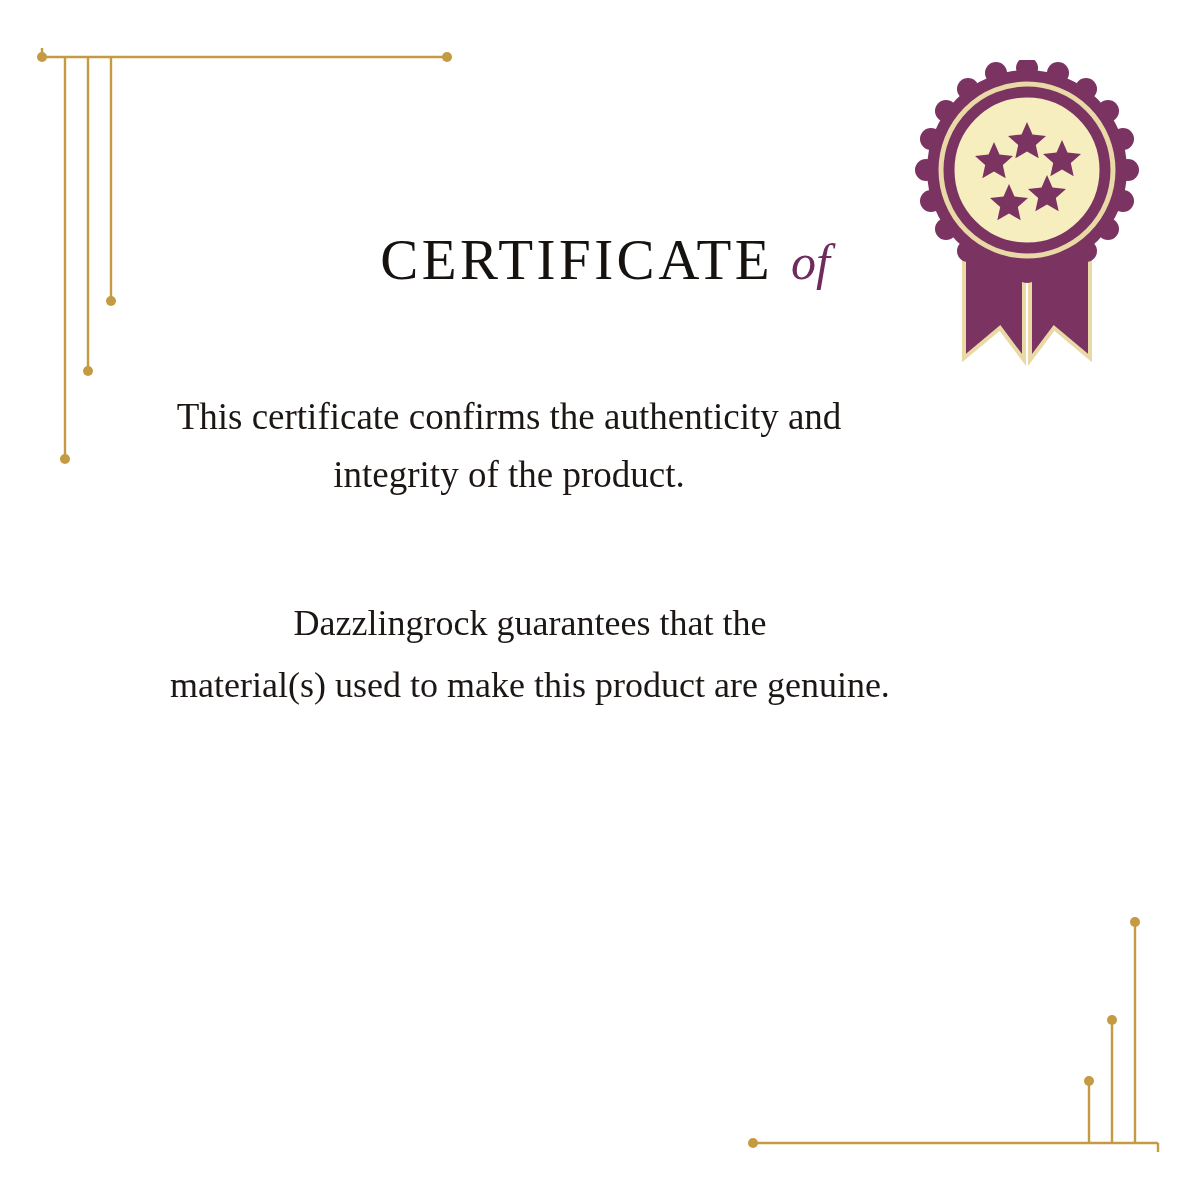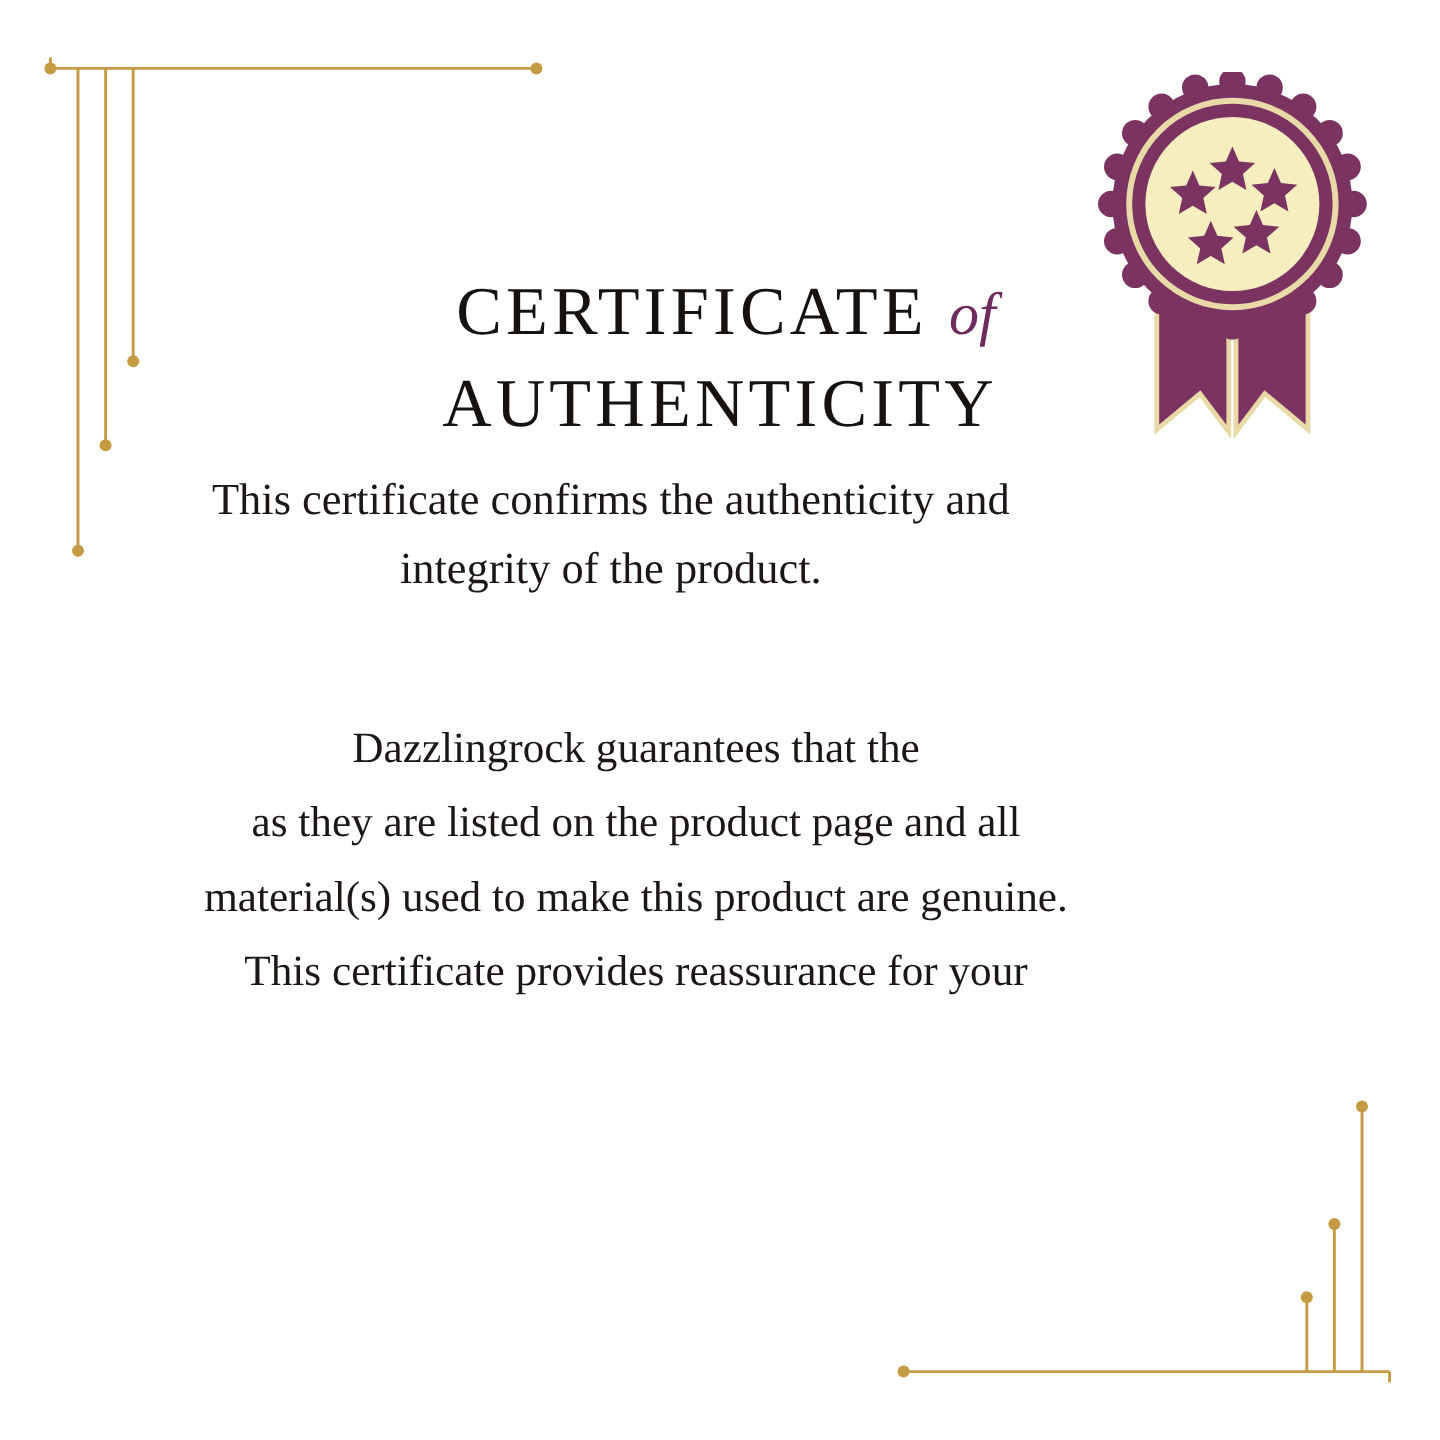--- a/index.html
+++ b/index.html
@@ -178,25 +178,22 @@
       <path d="M97 124 l5.5 12.5 13.5 1.4 -10.2 9.1 2.9 13.3 -11.7 -6.9 -11.7 6.9 2.9 -13.3 -10.2 -9.1 13.5 -1.4 z"></path>
       <path d="M135 115 l5.5 12.5 13.5 1.4 -10.2 9.1 2.9 13.3 -11.7 -6.9 -11.7 6.9 2.9 -13.3 -10.2 -9.1 13.5 -1.4 z"></path>
     </g>
   </svg>
 
   <div class="title-block">
     <div class="title-line title-line-1">
       <span>CERTIFICATE</span>
       <span class="of">of</span>
     </div>
-    <div class="title-line title-line-2">AUTHENTICITY</div>
   </div>
 
   <div class="lead">This certificate confirms the authenticity and integrity of the product.</div>
 
   <div class="body-text">
     <span class="ln">Dazzlingrock guarantees that the</span>
-    <span class="ln">as they are listed on the product page and all</span>
     <span class="ln">material(s) used to make this product are genuine.</span>
-    <span class="ln">This certificate provides reassurance for your</span>
   </div>
 
 </div>
 
 </body></html>

